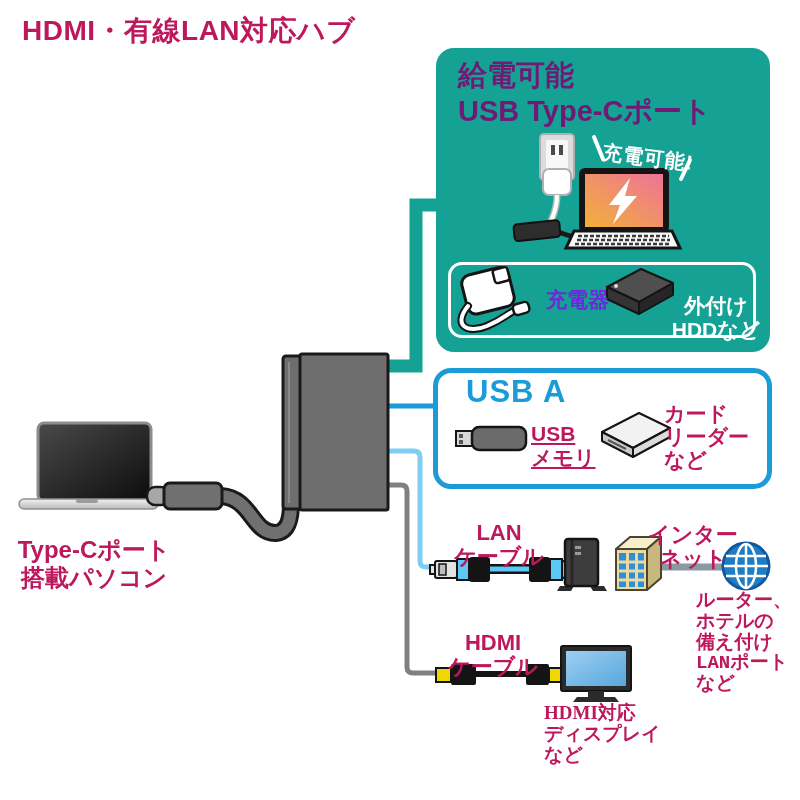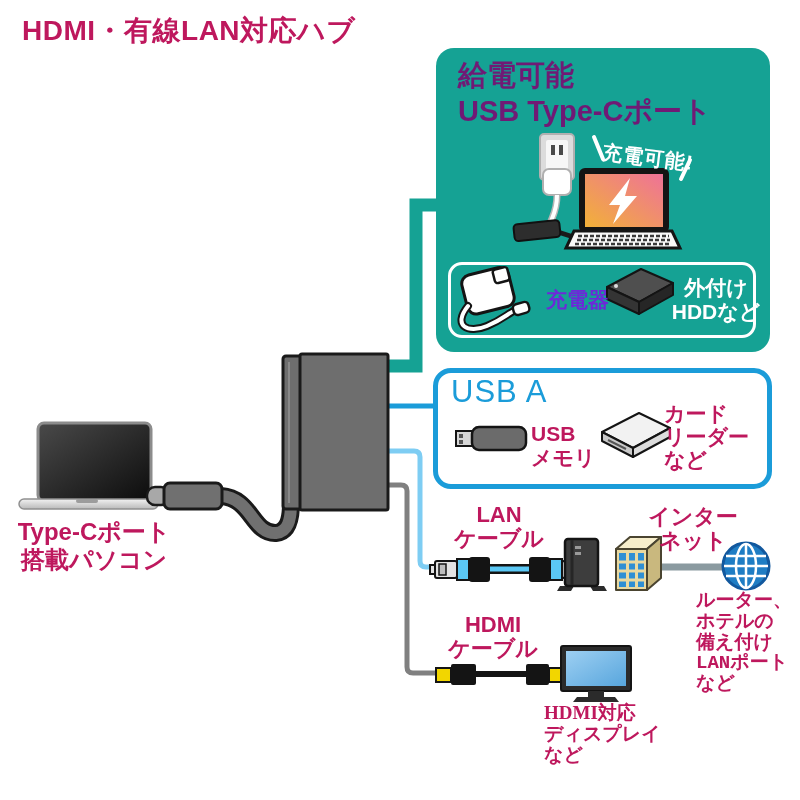--- a/index.html
+++ b/index.html
@@ -1,30 +1,30 @@
 <!DOCTYPE html>
 <html><head>
 <meta charset="utf-8">
 <style>
   html,body{margin:0;padding:0;background:#fff;}
   #stage{position:relative;width:800px;height:800px;background:#fff;overflow:hidden;
          font-family:"Liberation Sans","DejaVu Sans",sans-serif;}
   .txt{position:absolute;font-weight:700;color:#be185d;white-space:nowrap;}
-  .ctr{text-align:center;}
+  .ctr{text-align:center;margin-top:18px;}
   #title{left:22px;top:12px;font-size:28px;font-weight:800;letter-spacing:.5px;}
   .panel{position:absolute;box-sizing:border-box;}
   #tealPanel{left:436px;top:48px;width:334px;height:304px;background:#15a294;border-radius:18px;}
   #whiteBox{left:448px;top:262px;width:308px;height:76px;border:3px solid #fff;border-radius:14px;}
   #bluePanel{left:433px;top:368px;width:339px;height:121px;background:#fff;border:5px solid #1b9cd9;border-radius:18px;}
   #tealHead{left:458px;top:57px;font-size:29px;font-weight:800;color:#701a75;line-height:36px;}
   #badge{left:604px;top:139px;font-size:20px;font-weight:800;color:#fff;transform:rotate(7deg);transform-origin:left top;letter-spacing:1px;}
   #chargerLbl{left:546px;top:286px;font-size:21px;color:#6d28d9;}
   #hddLbl{left:668px;top:276px;width:96px;font-size:21px;color:#fff;line-height:24px;}
-  #usbAHead{left:451px;top:374px;font-size:31px;font-weight:400;color:#1b9cd9;letter-spacing:1px;}
-  #usbMemLbl{left:531px;top:422px;font-size:21px;line-height:24px;}
+  #usbAHead{left:466px;top:374px;font-size:31px;font-weight:700;color:#1b9cd9;letter-spacing:1px;}
+  #usbMemLbl{left:531px;top:422px;font-size:21px;line-height:24px;text-decoration:underline;}
   #cardLbl{left:664px;top:402px;font-size:21px;line-height:23px;}
   #lapCap{left:6px;top:518px;width:176px;font-size:24px;line-height:28px;}
   #lanLbl{left:441px;top:503px;width:116px;font-size:22px;line-height:24px;}
   #netLbl{left:641px;top:505px;width:104px;font-size:22px;line-height:24px;}
   #lanNote{left:696px;top:591px;font-size:19px;line-height:20.8px;font-family:Liberation Mono, monospace;}
   #hdmiLbl{left:436px;top:613px;width:114px;font-size:22px;line-height:24px;}
   #hdmiNote{left:544px;top:703px;font-size:19px;line-height:20.8px;font-family:Liberation Serif, serif;}
   svg{position:absolute;left:0;top:0;}
 </style>
 </head>

